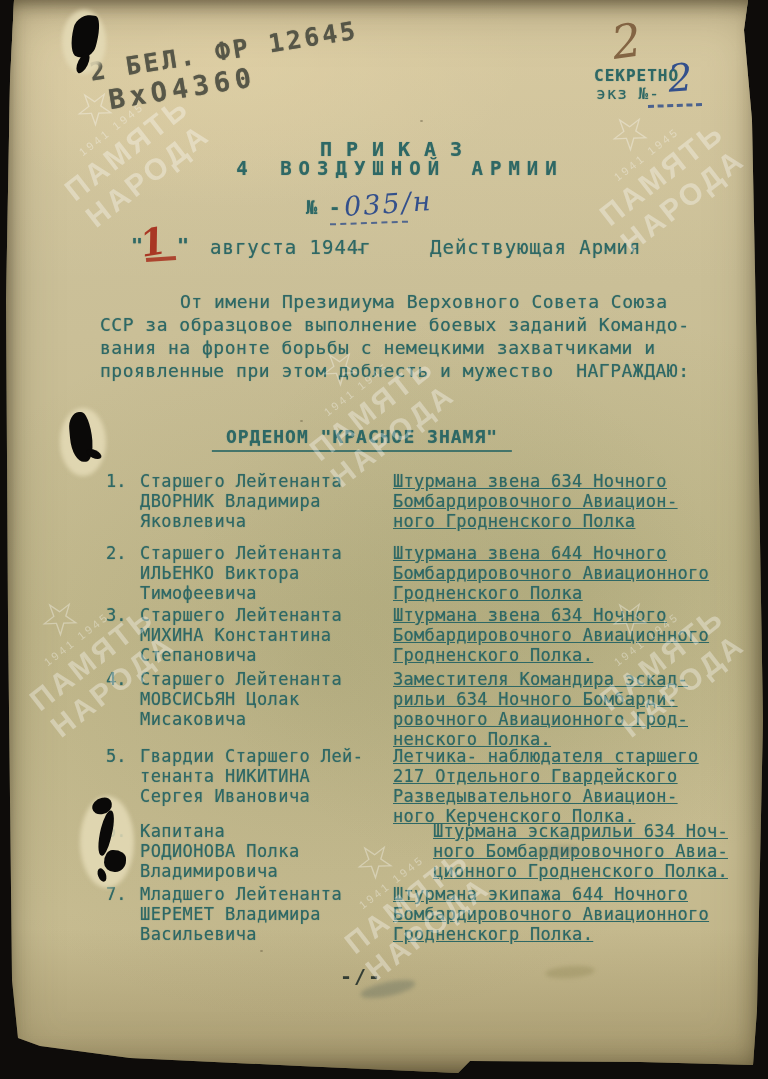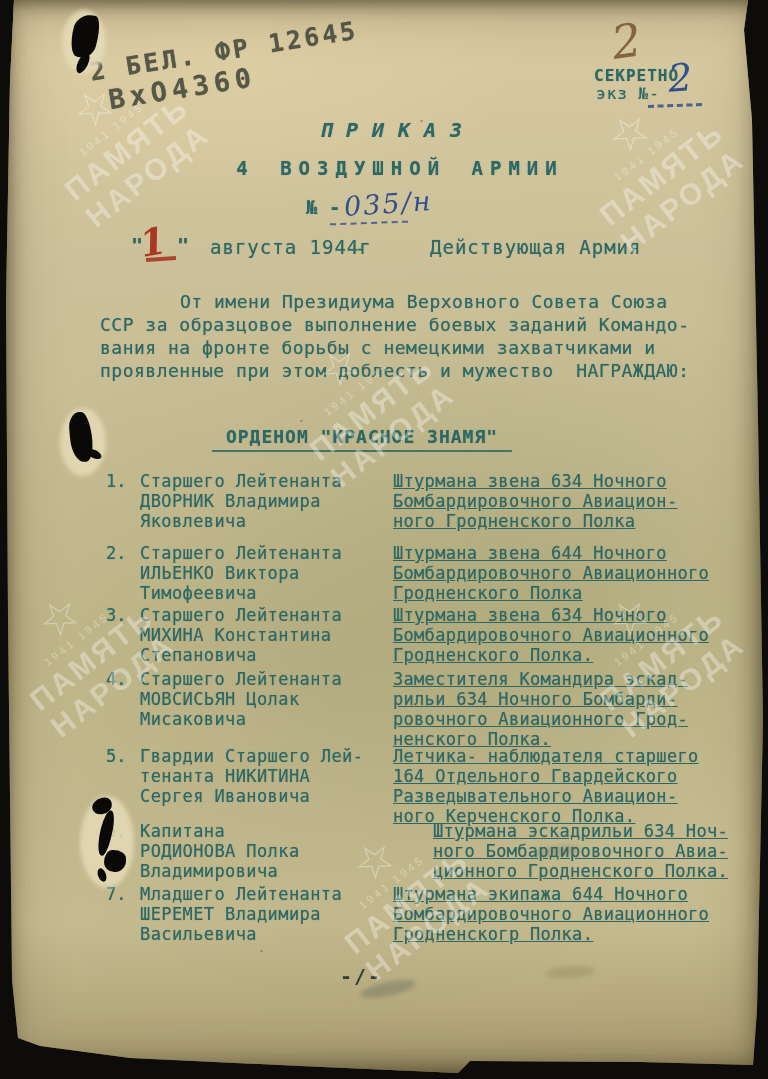--- a/index.html
+++ b/index.html
@@ -39,22 +39,22 @@
   .pagenum{left:612px;top:14px;font-family:"DejaVu Serif",serif;font-style:italic;
     font-size:46px;color:#7b5a3a;transform:rotate(-8deg);opacity:.9;}
 
   .secret-label{left:594px;top:66px;font-size:16px;font-weight:bold;letter-spacing:1px;}
   .secret-copy{left:596px;top:84px;font-size:16px;letter-spacing:1px;}
   .secret-num{left:668px;top:56px;font-family:"DejaVu Serif",serif;font-style:italic;
     font-size:38px;color:#33508c;transform:rotate(-4deg);}
   .secret-dashes{left:648px;top:104px;width:54px;border-top:3px dashed #33508c;
     transform:rotate(-2deg);opacity:.85;}
 
-  .title1{left:398px;top:118px;transform:translateX(-50%);font-size:20px;
-    font-weight:bold;letter-spacing:14px;font-style:italic;}
+  .title1{left:398px;top:137px;transform:translateX(-50%);font-size:20px;
+    font-weight:bold;letter-spacing:14px;}
   .title2{left:400px;top:157px;transform:translateX(-50%);font-size:19px;
     font-weight:bold;letter-spacing:7px;word-spacing:7px;white-space:nowrap;}
   .num-prefix{left:306px;top:196px;font-size:19px;font-weight:bold;}
   .num-hand{left:344px;top:188px;font-family:"DejaVu Serif",serif;font-style:italic;
     font-size:27px;color:#33508c;transform:rotate(-4deg);letter-spacing:2px;}
   .num-underline{left:330px;top:222px;width:78px;border-top:2px dashed #33508c;
     transform:rotate(-2deg);opacity:.8;}
 
   .quote1{left:131px;top:233px;font-size:20px;font-weight:bold;}
   .red-one{left:140px;top:220px;font-family:"DejaVu Serif",serif;font-style:italic;
@@ -170,21 +170,21 @@
     <div class="abs typed row-right pre" style="left:393px;top:669px;">Заместителя Командира эскад-
 рильи 634 Ночного Бомбарди-
 ровочного Авиационного Грод-
 ненского Полка.</div>
 
     <div class="abs typed row-num pre" style="left:106px;top:746px;">5.</div>
     <div class="abs typed row-left pre" style="left:140px;top:746px;">Гвардии Старшего Лей-
 тенанта НИКИТИНА
 Сергея Ивановича</div>
     <div class="abs typed row-right pre" style="left:393px;top:746px;">Летчика- наблюдателя старшего
-164 Отдельного Гвардейского
+217 Отдельного Гвардейского
 Разведывательного Авиацион-
 ного Керченского Полка.</div>
 
     <div class="abs typed row-num pre" style="left:106px;top:821px;">6.</div>
     <div class="abs typed row-left pre" style="left:140px;top:821px;">Капитана
 РОДИОНОВА Полка
 Владимировича</div>
     <div class="abs typed row-right pre" style="left:393px;top:821px;text-align:right;">Штурмана эскадрильи 634 Ноч-
 ного Бомбардировочного Авиа-
 ционного Гродненского Полка.</div>

